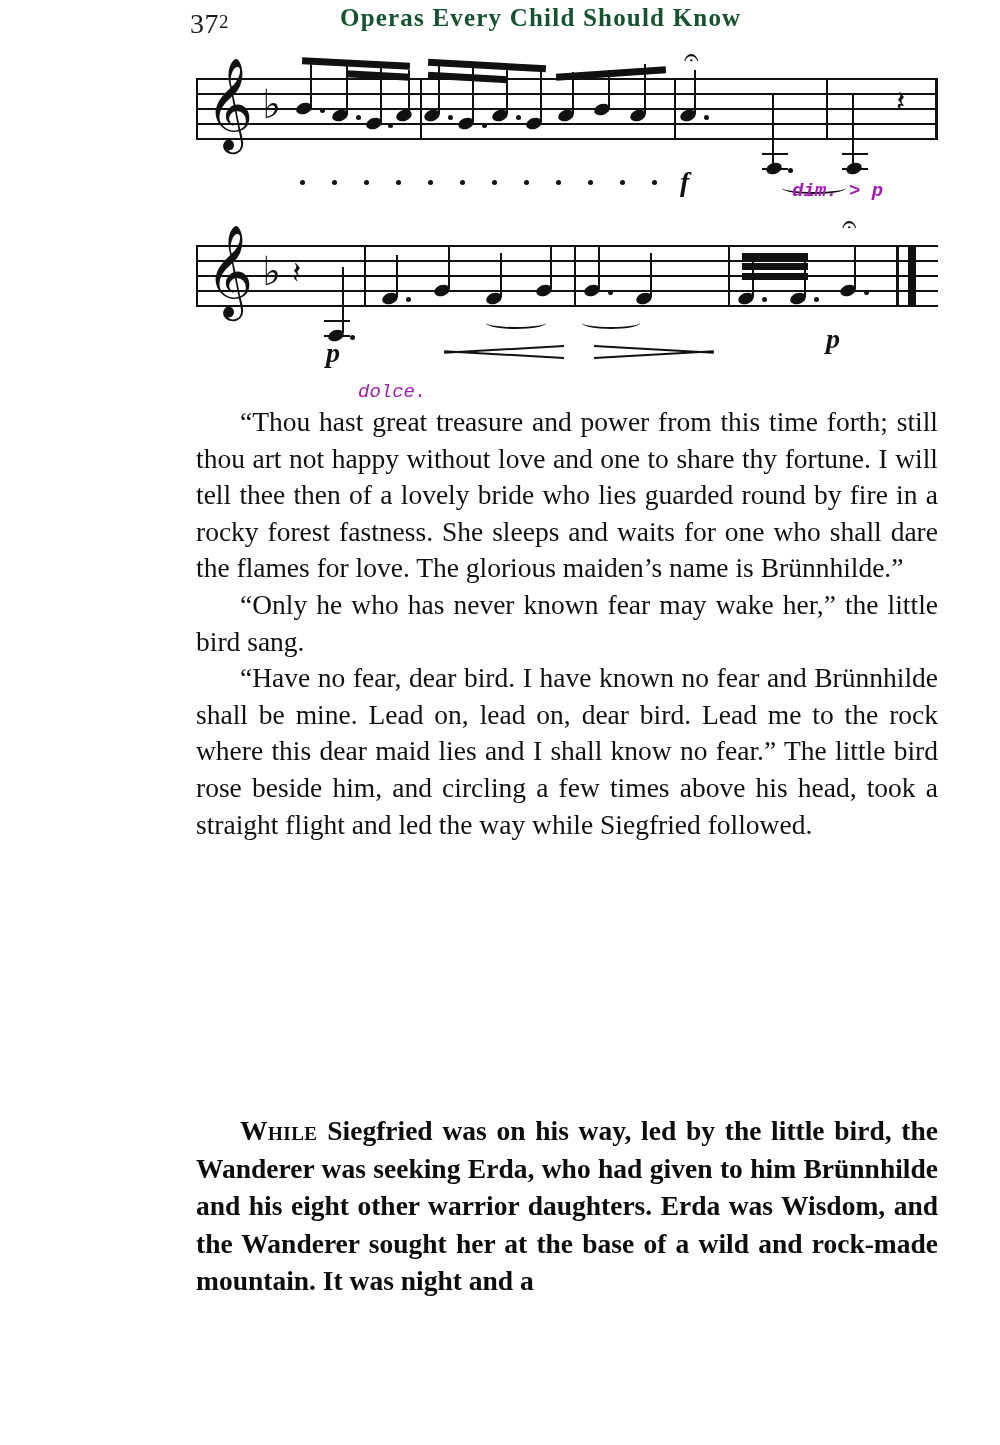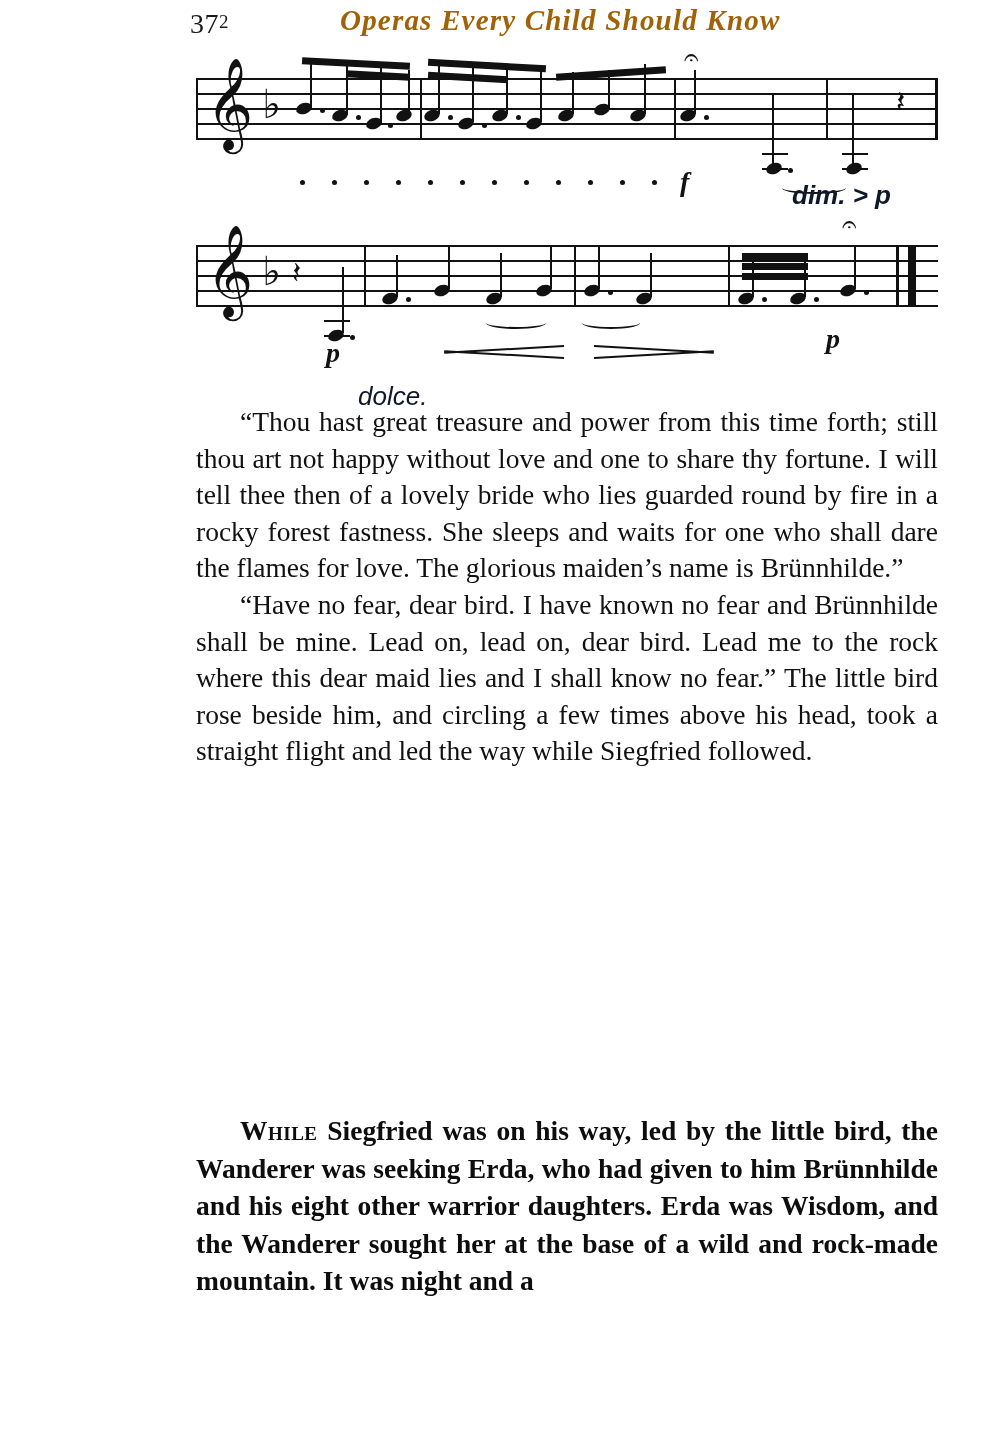--- a/index.html
+++ b/index.html
@@ -43,25 +43,24 @@
     font-size: 19px;
     vertical-align: baseline;
     position: relative;
     top: -5px;
   }
   .runtitle {
     position: absolute;
     left: 150px;
     top: 0px;
     font-family: "Liberation Serif", serif;
-    font-style: italic;
     font-weight: bold;
-    font-size: 29px;
+    font-size: 25px;
     letter-spacing: 1.2px;
-    color: #a16207;
+    color: #14532d;
     white-space: nowrap;
   }
 
   
   .music-system {
     position: absolute;
     left: 196px;
     width: 742px;
   }
   #system1 { top: 78px; height: 130px; }
@@ -132,24 +131,24 @@
   .dynamic {
     position: absolute;
     font-family: "Liberation Serif", serif;
     font-style: italic;
     font-weight: bold;
     font-size: 28px;
     color: #111;
   }
   .expr {
     position: absolute;
-    font-family: Liberation Sans, sans-serif;
+    font-family: Liberation Mono, monospace;
     font-style: italic;
-    font-size: 26px;
-    color: #0f172a;
+    font-size: 19px;
+    color: #a21caf;
   }
   .hairpin-open, .hairpin-close {
     position: absolute;
     width: 120px; height: 14px;
   }
   .hairpin-open::before, .hairpin-open::after,
   .hairpin-close::before, .hairpin-close::after {
     content: "";
     position: absolute;
     left: 0; width: 120px; height: 1.6px; background: #111;
@@ -364,20 +363,21 @@
       <div class="dynamic" style="left:130px; top:92px;">p</div>
       <div class="expr" style="left:162px; top:92px;margin-top:44px;">dolce.</div>
       <div class="hairpin-open" style="left:248px; top:100px;"></div>
       <div class="hairpin-close" style="left:398px; top:100px;"></div>
       <div class="dynamic" style="left:630px; top:78px;">p</div>
     </div>
   </div>
 
   <div class="body-text">
     <p>“Thou hast great treasure and power from this time forth; still thou art not happy without love and one to share thy fortune.   I will tell thee then of a lovely bride who lies guarded round by fire in a rocky forest fastness. She sleeps and waits for one who shall dare the flames for love.   The glorious maiden’s name is Brünnhilde.”</p>
+    <p>“Only he who has never known fear may wake her,” the little bird sang.</p>
     <p>“Have no fear, dear bird.   I have known no fear and Brünnhilde shall be mine.   Lead on, lead on, dear bird. Lead me to the rock where this dear maid lies and I shall know no fear.”   The little bird rose beside him, and circling a few times above his head, took a straight flight and led the way while Siegfried followed.</p>
   </div>
 
 
   <div class="body-text-2">
     <p><span class="smallcaps">While</span><span> Siegfried was on his way, led by the little bird, the Wanderer was seeking Erda, who had given to him Brünnhilde and his eight other warrior daughters.   Erda was Wisdom, and the Wanderer sought her at the base of a wild and rock-made mountain.   It was night and a</span></p>
   </div>
 
 </div>
 

